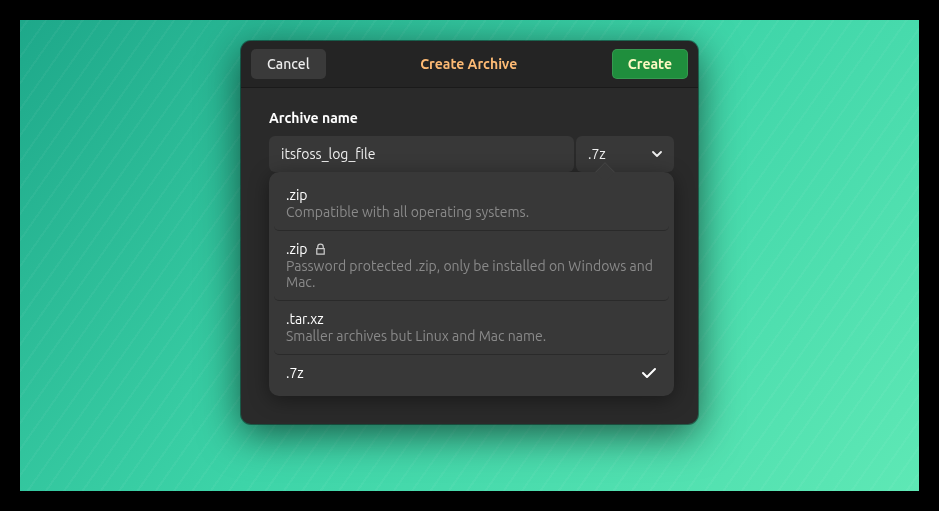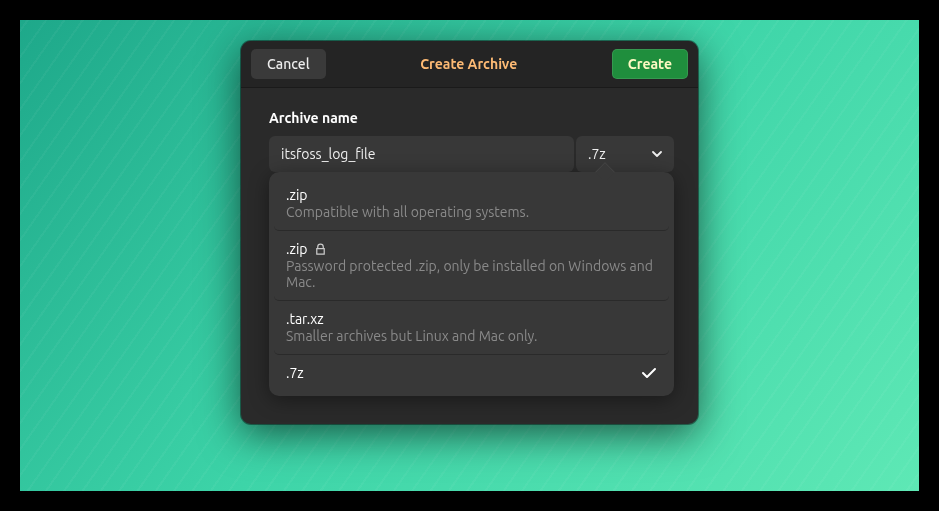--- a/index.html
+++ b/index.html
@@ -253,21 +253,21 @@
                 </svg>
               </div>
               <div class="option-desc">Password protected .zip, only be installed on Windows and Mac.</div>
             </div>
           </div>
           <div class="option">
             <div class="option-text">
               <div class="option-title">
                 <span>.tar.xz</span>
               </div>
-              <div class="option-desc">Smaller archives but Linux and Mac only.</div>
+              <div class="option-desc">Smaller archives but Linux and Mac name.</div>
             </div>
           </div>
           <div class="option">
             <div class="option-text">
               <div class="option-title">
                 <span>.7z</span>
               </div>
             </div>
             <svg viewBox="0 0 16 16" class="check-icon">
               <path d="M2 8 L6 12 L14 4" stroke="#fff" stroke-width="2" fill="none" stroke-linecap="round" stroke-linejoin="round"></path>

